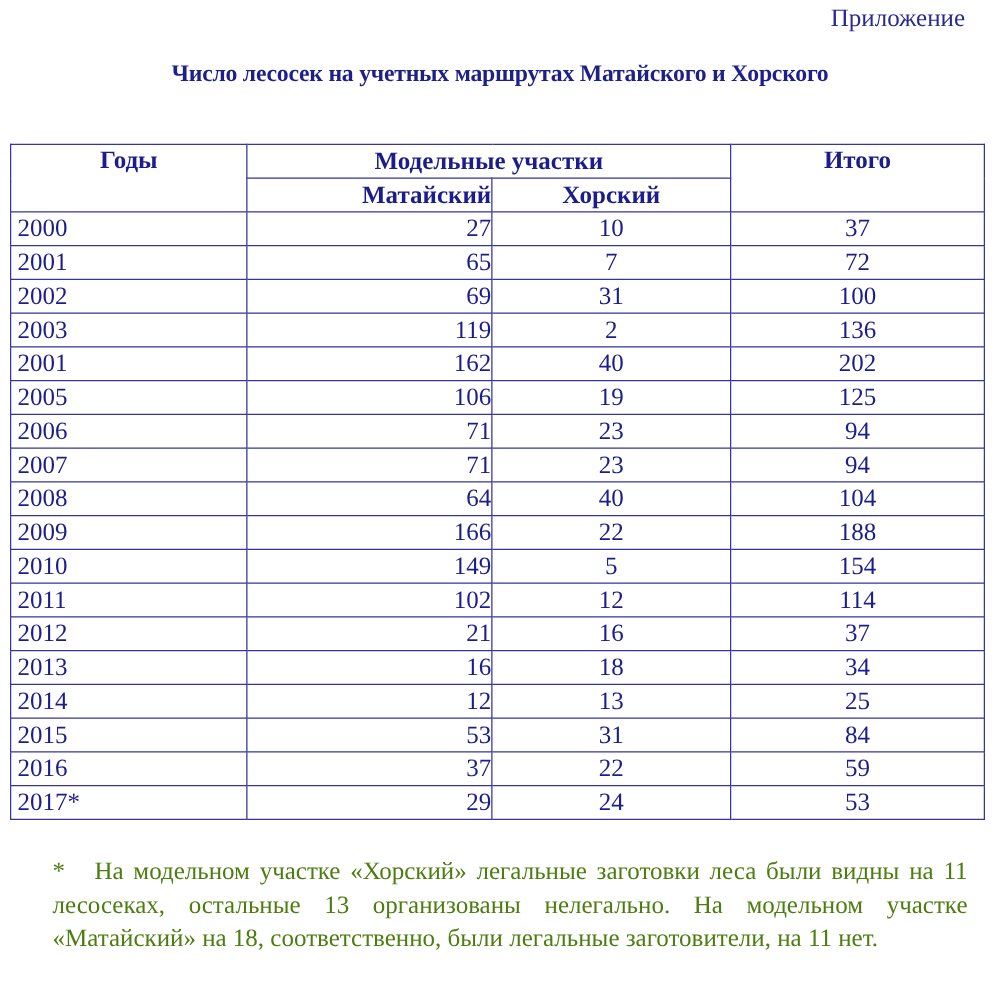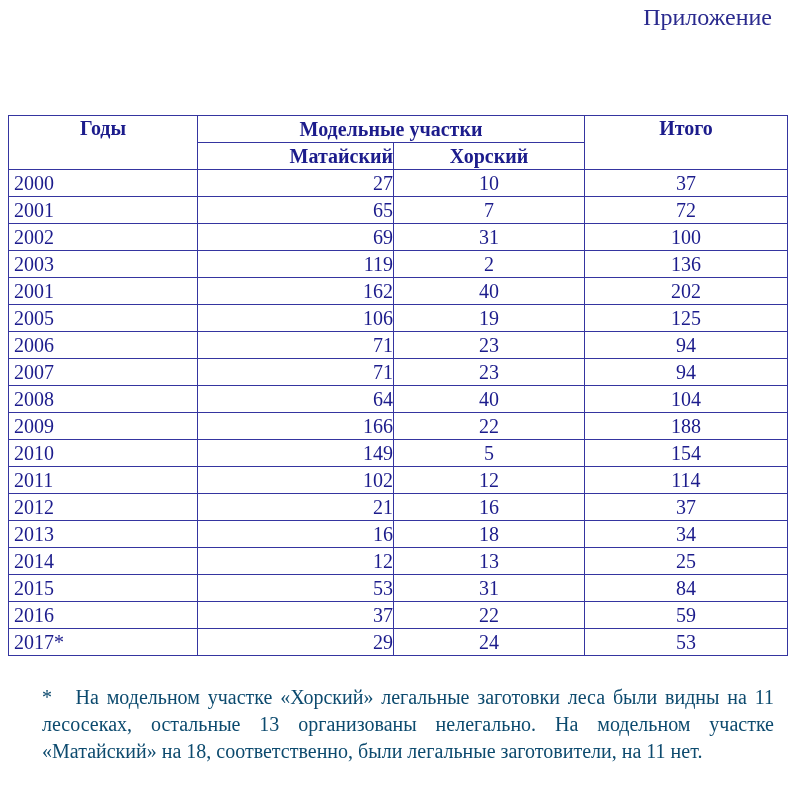--- a/index.html
+++ b/index.html
@@ -1,20 +1,20 @@
 <!DOCTYPE html>
 <html><head>
 <meta charset="utf-8">
 <style>
   html, body { margin: 0; padding: 0; }
   body {
     width: 800px; height: 803px; background: #ffffff; position: relative; overflow: hidden;
     color: #1c1c8c; font-family: "Liberation Serif", serif;
   }
-  .appendix { position: absolute; right: 28px; top: 4px; font-size: 24px; color: #2a2a8e; }
+  .appendix { position: absolute; right: 28px; top: 4px; font-size: 20px; color: #2a2a8e; }
   .title {
     position: absolute; left: 0; width: 800px; top: 50px; text-align: center;
     font-weight: bold; font-size: 19px; line-height: 20px; color: #1f1f8a;
     letter-spacing: -0.2px;
   }
   table.data {
     position: absolute; left: 8px; top: 115px; width: 780px;
     border-collapse: collapse; font-size: 20px; padding-left: 40px;
   }
   table.data td, table.data th {
@@ -23,29 +23,30 @@
   }
   table.data th { font-weight: bold; font-size: 20px; }
   .col-year { width: 183px; text-align: left; padding-left: 5px !important; }
   .col-m { width: 195px; text-align: right; }
   .col-h { width: 190px; text-align: center; }
   .col-t { text-align: center; }
   th.hdr-years { vertical-align: top; height: 26px; }
   th.hdr-total { vertical-align: top; }
   .footnote {
     position: absolute; left: 42px; width: 732px; top: 684px; font-size: 20px; line-height: 27px;
-    text-align: justify; color: #0c4a6e;
+    text-align: justify; color: #4d7c0f;
   }
 </style>
 </head>
 <body>
 
 <div class="appendix">Приложение</div>
 
 <div class="title">
+  <div>Число лесосек на учетных маршрутах Матайского и Хорского</div>
 </div>
 
 <table class="data">
   <thead>
     <tr>
       <th class="hdr-years col-year" rowspan="2" style="text-align:center;padding-left:0 !important;">Годы</th>
       <th colspan="2" style="height:26px;">Модельные участки</th>
       <th class="hdr-total col-t" rowspan="2">Итого</th>
     </tr>
     <tr>

